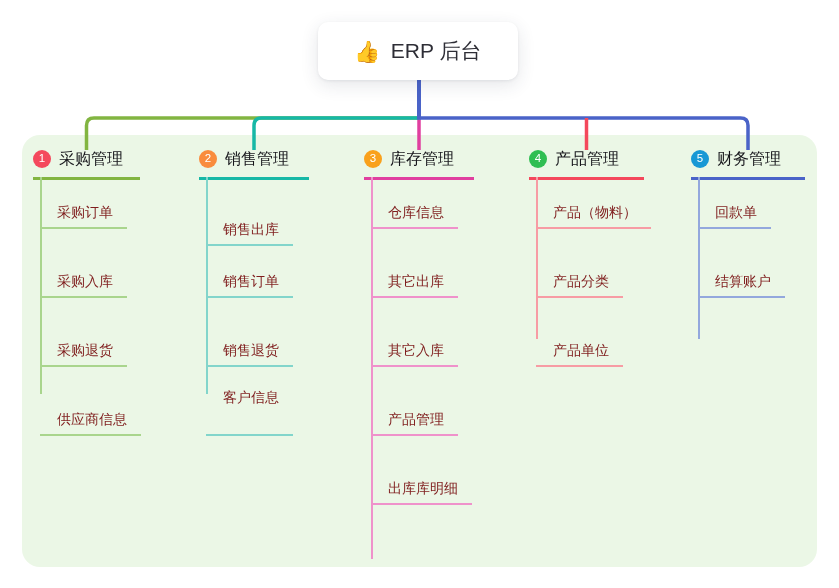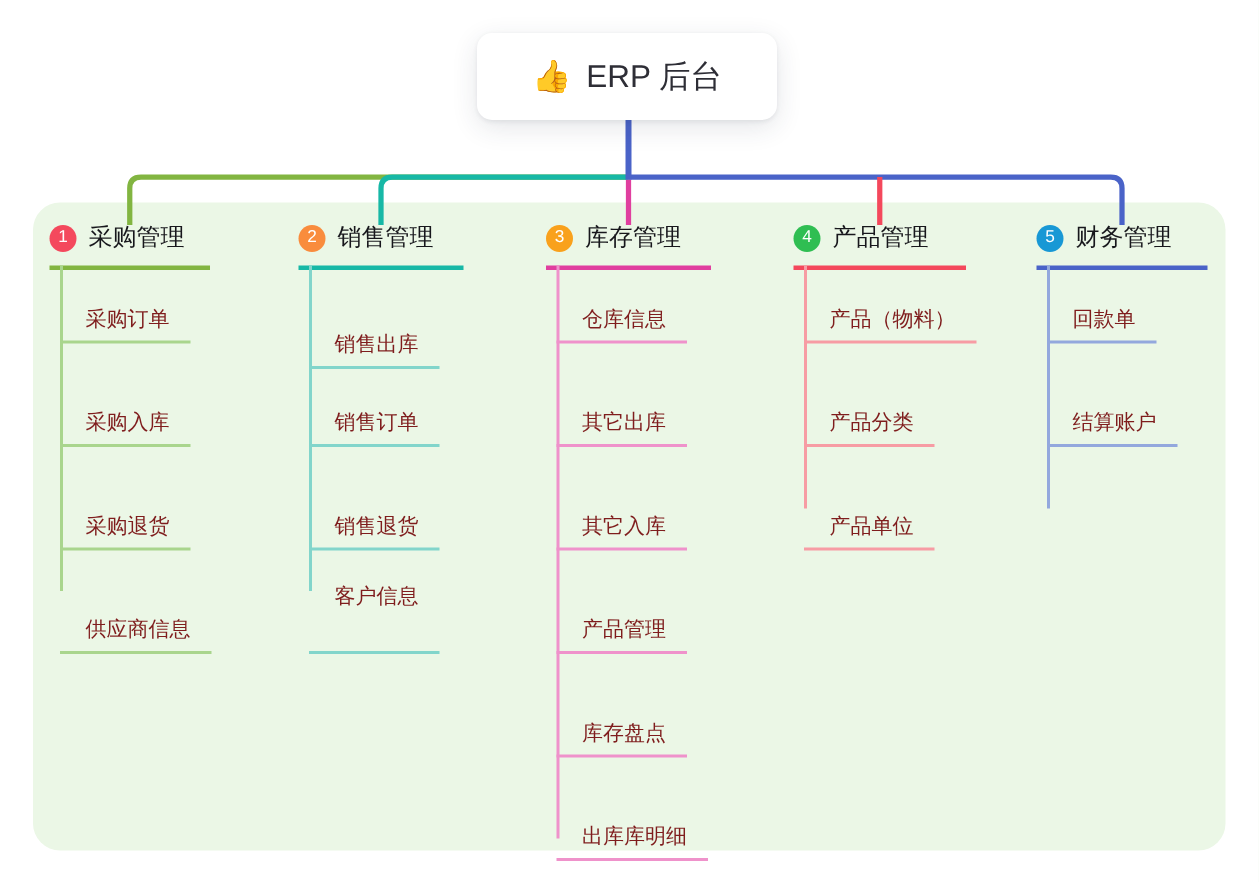--- a/index.html
+++ b/index.html
@@ -96,23 +96,20 @@
         <div class="child-row" style="border-bottom-color: rgb(239, 146, 203);">
           <span class="child-label">其它出库</span>
         </div>
         <div class="child-row" style="border-bottom-color: rgb(239, 146, 203);">
           <span class="child-label">其它入库</span>
         </div>
         <div class="child-row" style="border-bottom-color: rgb(239, 146, 203);">
           <span class="child-label">产品管理</span>
         </div>
         <div class="child-row" style="border-bottom-color: rgb(239, 146, 203);">
-          <span class="child-label">库存盘点</span>
-        </div>
-        <div class="child-row" style="border-bottom-color: rgb(239, 146, 203);">
           <span class="child-label">出库库明细</span>
         </div>
       </div>
       <div class="branch-header" style="left: 529px; width: 115px; border-bottom-color: rgb(244, 72, 92);">
         <span class="badge" style="background: rgb(47, 190, 82);">4</span>
         <span>产品管理</span>
       </div>
       <div class="children" style="left: 529px;">
         <div class="vline" style="background: rgb(247, 156, 164); height: 162px;"></div>
         <div class="child-row first" style="border-bottom-color: rgb(247, 156, 164);">

